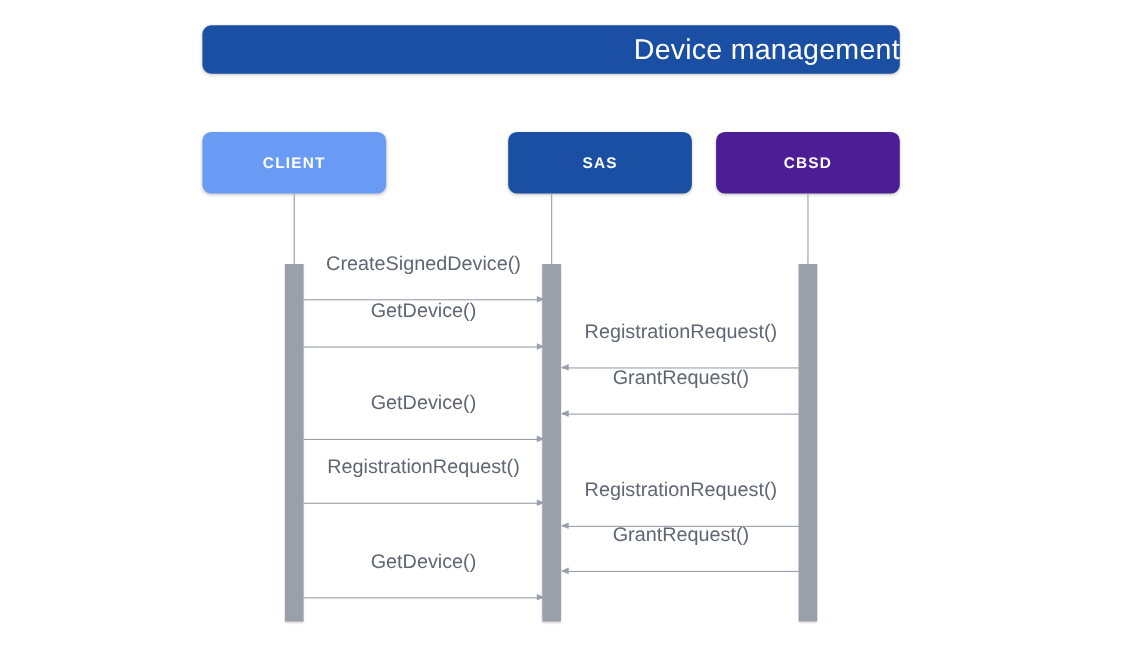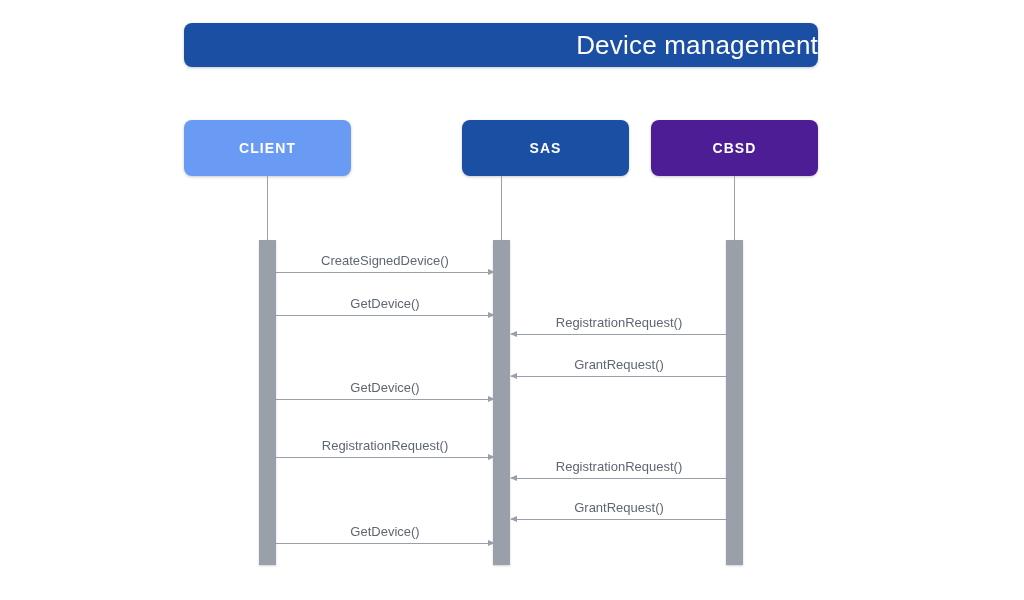--- a/index.html
+++ b/index.html
@@ -106,26 +106,26 @@
   .message-arrow.dir-right {
     right: -1px;
     border-left: 7px solid #9aa0a9;
   }
   .message-arrow.dir-left {
     left: -1px;
     border-right: 7px solid #9aa0a9;
   }
   .message-label {
     position: absolute;
-    bottom: 5px;
+    bottom: 23px;
     left: 0;
     width: 100%;
     text-align: center;
     color: #5f6673;
-    font-size: 13px;
+    font-size: 18px;
     font-weight: 400;
     line-height: 1.1;
     white-space: nowrap;
   }
 </style>
 </head>
 <body style="background: rgb(255, 255, 255);">
 
 <div id="diagram-canvas">
 

